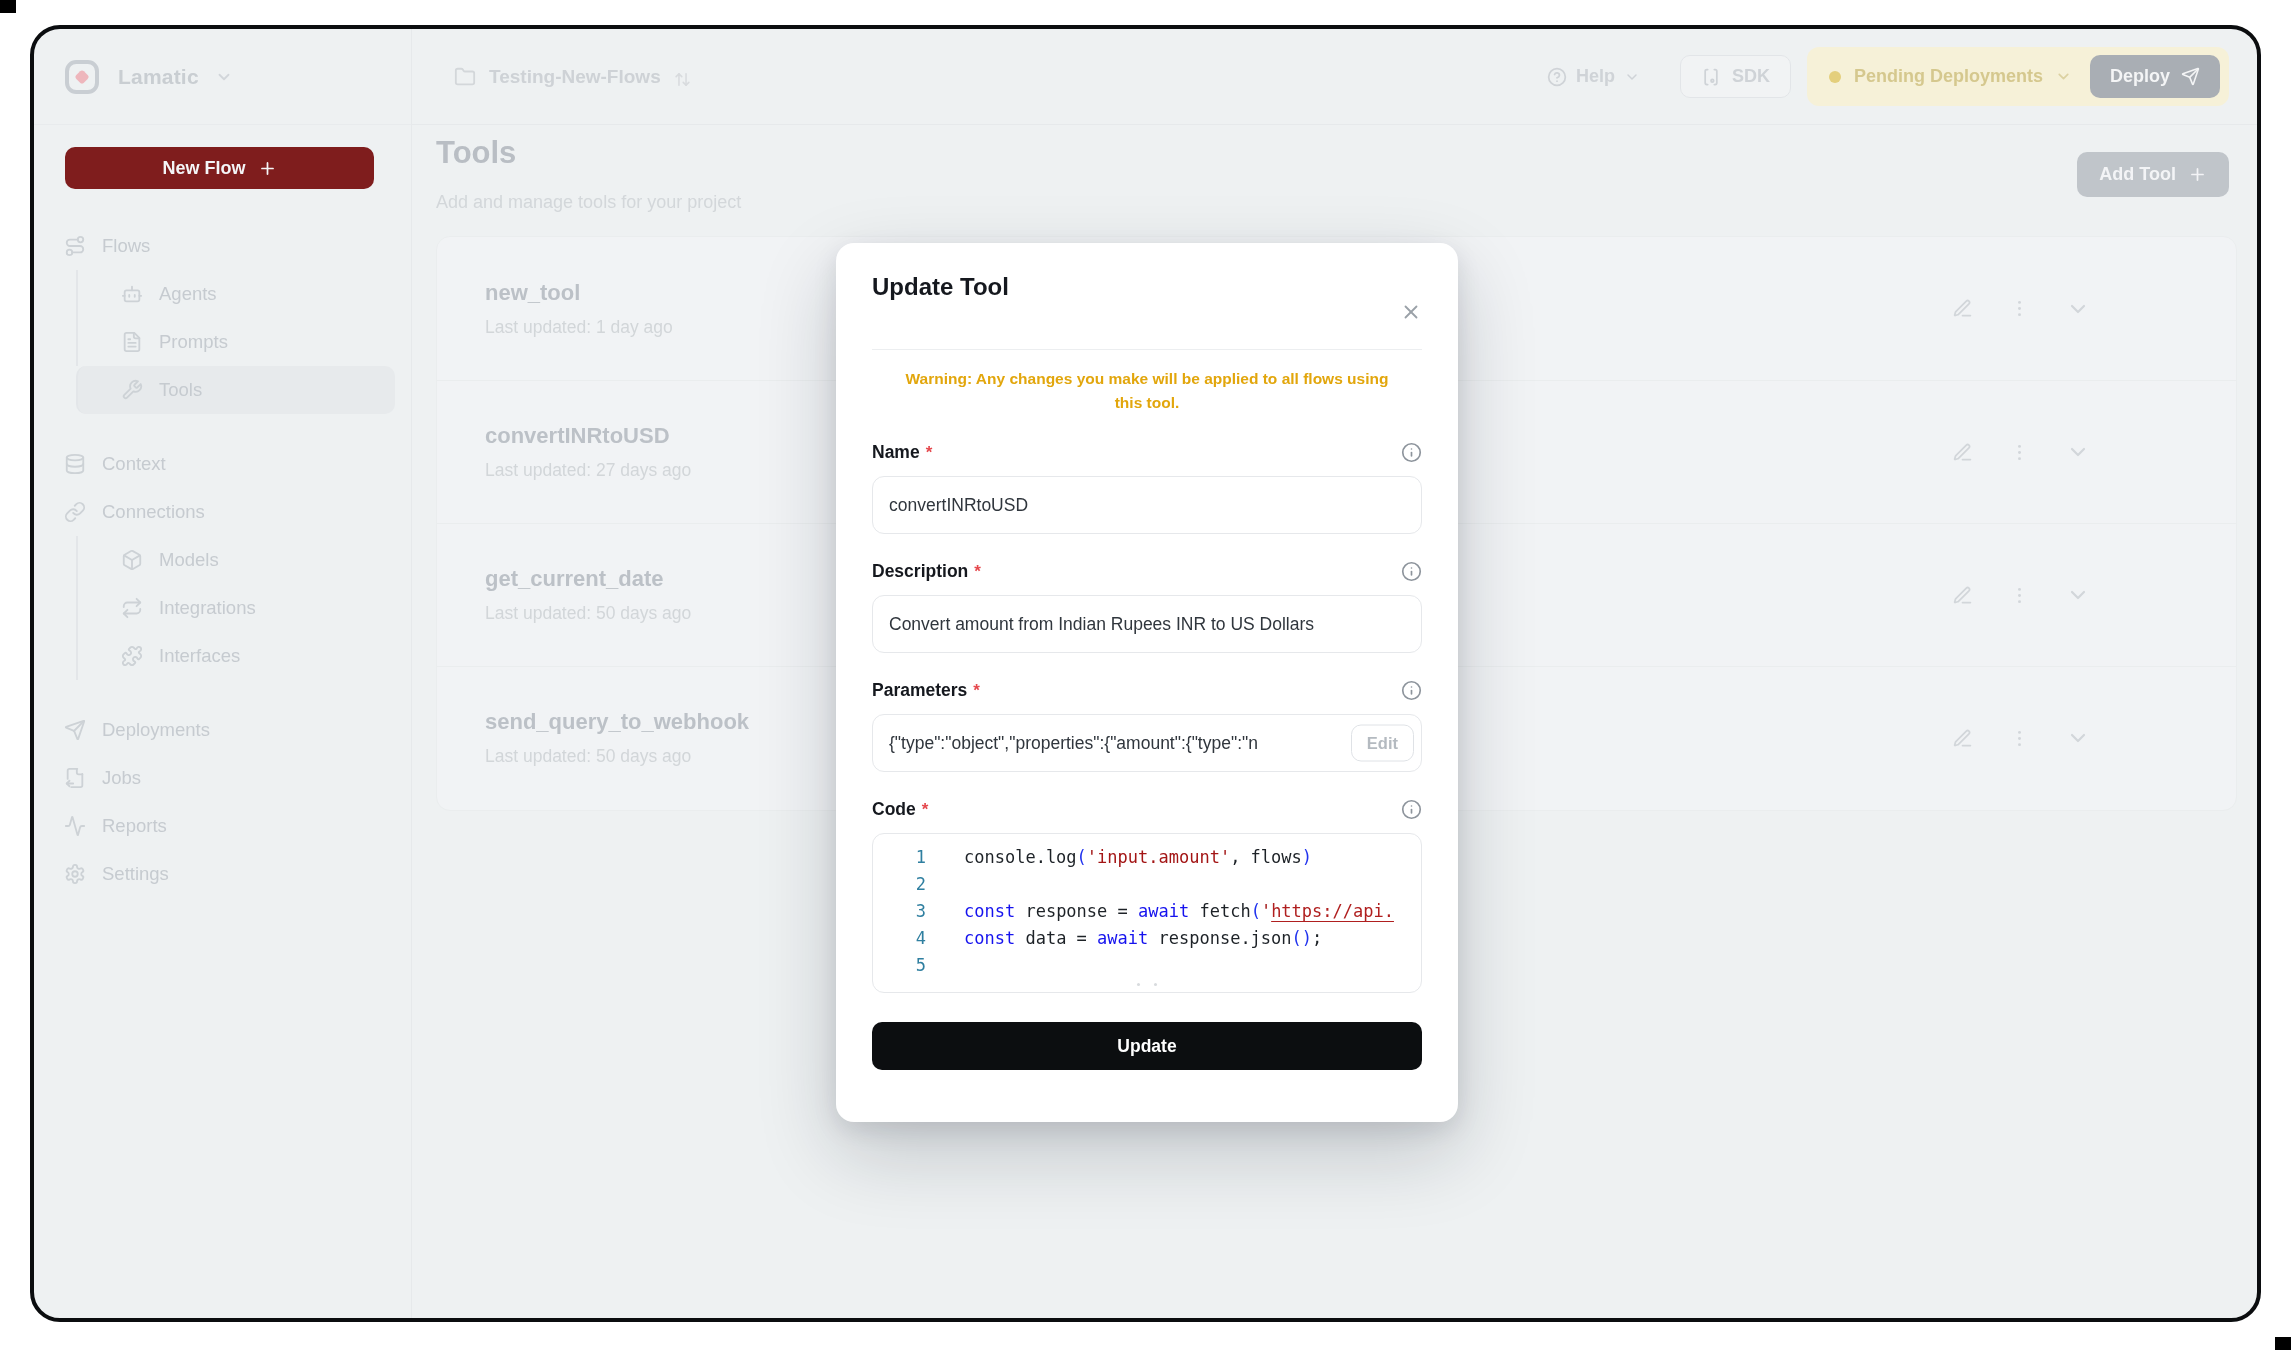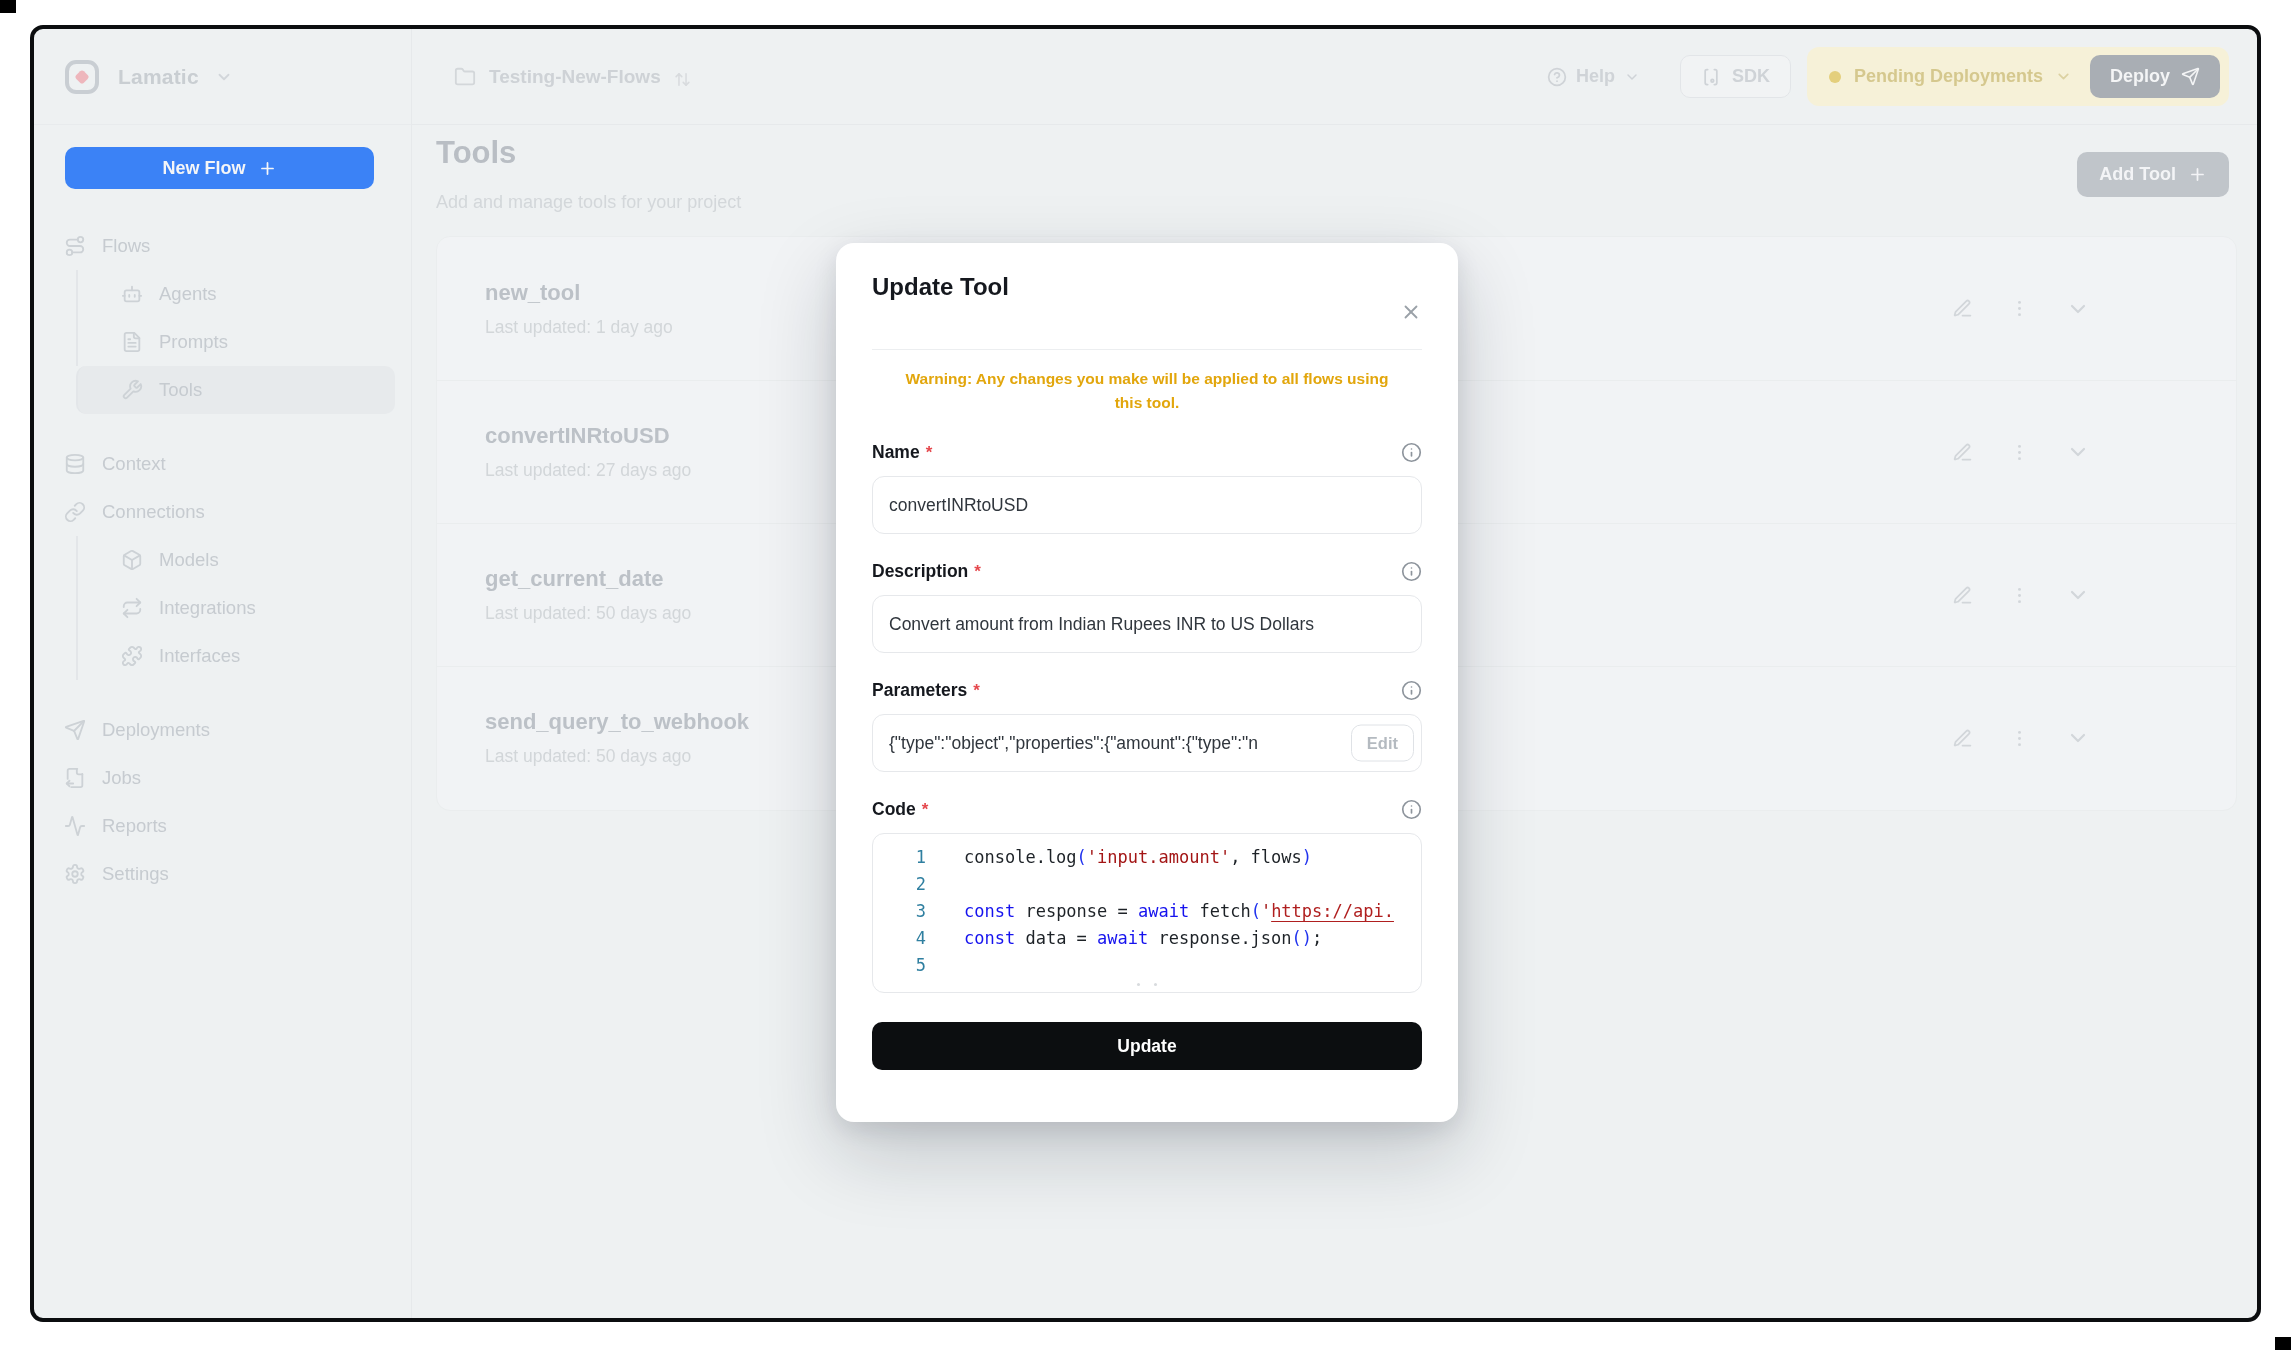--- a/index.html
+++ b/index.html
@@ -7,34 +7,34 @@
   body { font-family:"Liberation Sans", sans-serif; }
   .stage { position:relative; width:2291px; height:1350px; background:#fff; overflow:hidden; }
 
   
   .mark { position:absolute; background:#000; }
   .mark-tl { left:0; top:0; width:16px; height:13px; }
   .mark-br { right:0; bottom:0; width:16px; height:13px; }
 
   
   .window { position:absolute; left:30px; top:25px; width:2231px; height:1297px;
-            background:#eef1f2; border:4px solid #0b0d0f; border-radius:13px; overflow:hidden; }
+            background:#eef1f2; border:4px solid #0b0d0f; border-radius:30px; overflow:hidden; }
 
   
   .sidebar { position:absolute; left:0; top:0; width:378px; height:100%;
              border-right:1px solid #e6e9eb; }
   .sidebar-header { height:96px; display:flex; align-items:center; gap:16px;
                     padding:0 28px; border-bottom:1px solid #e8ebed; }
   .logo { width:40px; height:40px; color:#c9ced3; flex:0 0 auto; }
   .logo svg { width:100%; height:100%; }
   .brand { font-size:21px; font-weight:700; color:#c9ced2; letter-spacing:.2px; }
   .brand-chevron { width:18px; height:18px; color:#d2d6da; }
 
   .new-flow-btn { margin:22px 0 0 31px; width:309px; height:42px; border-radius:10px;
-                  background:#3b82f6; color:#f4f5f7; font-size:18px; font-weight:600;
+                  background:#7f1d1d; color:#f4f5f7; font-size:18px; font-weight:600;
                   display:flex; align-items:center; justify-content:center; gap:12px; }
   .new-flow-btn .icon { width:19px; height:19px; }
 
   nav.side-nav { margin-top:33px; }
   .nav-item { display:flex; align-items:center; gap:16px; height:48px;
               padding-left:30px; color:#c6cbd0; font-size:18.5px; }
   .nav-item .icon { width:22px; height:22px; flex:0 0 auto; color:#cdd2d6; }
   .nav-item.indent { margin-left:42px; padding-left:43px; border-left:2px solid #e3e6e9; }
   .nav-item.selected { background:#e7eaec; border-radius:10px; margin-right:16px; }
   .nav-gap { height:26px; }

